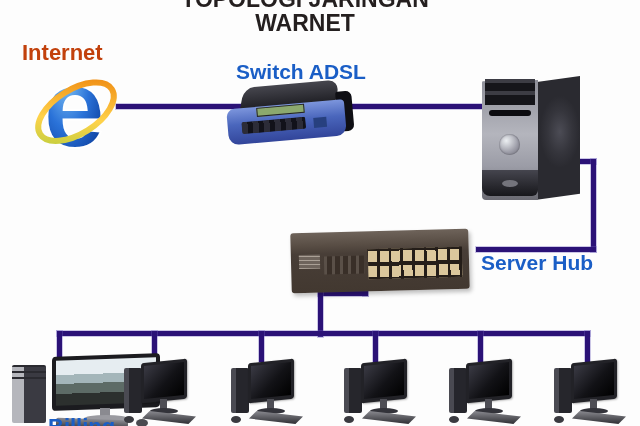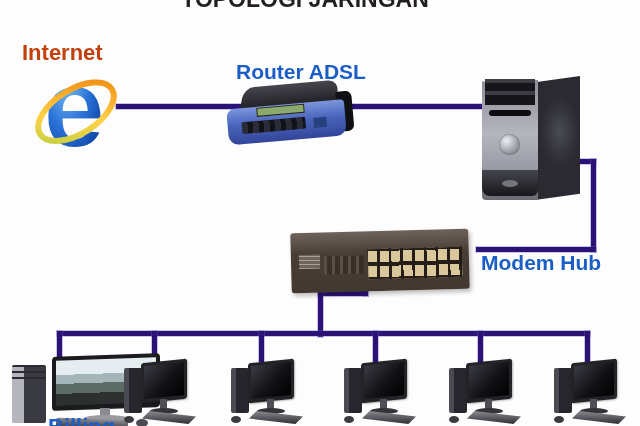--- a/index.html
+++ b/index.html
@@ -88,20 +88,21 @@
   .billing .mouse{position:absolute;left:124px;top:64px;width:12px;height:8px;border-radius:50%;background:#4a4a50;}
   .billing-label{position:absolute;left:48px;top:414px;font-weight:bold;font-size:22px;color:#1a5ec6;}
 </style>
 </head>
 <body>
 
 <div class="stage">
 
   <div class="title-block">
     <div>TOPOLOGI JARINGAN</div>
+    <div>WARNET</div>
   </div>
 
   <div class="wire" style="left:116px;top:104px;width:368px;height:5px"></div>
   <div class="wire" style="left:574px;top:159px;width:22px;height:5px"></div>
   <div class="wire" style="left:591px;top:159px;width:5px;height:93px"></div>
   <div class="wire" style="left:476px;top:247px;width:120px;height:5px"></div>
   <div class="wire" style="left:363px;top:285px;width:5px;height:11px"></div>
   <div class="wire" style="left:318px;top:291px;width:50px;height:5px"></div>
   <div class="wire" style="left:318px;top:291px;width:5px;height:46px"></div>
   <div class="wire" style="left:57px;top:331px;width:533px;height:5px"></div>
@@ -127,41 +128,41 @@
           <stop offset="100%" stop-color="#ef8b12"></stop>
         </linearGradient>
       </defs>
       <text x="48" y="94" font-family="Liberation Sans, sans-serif" font-weight="bold" font-size="122" text-anchor="middle" fill="url(#gblue)" stroke="#ffffff" stroke-width="2">e</text>
       <g transform="rotate(-32 50 56)">
         <ellipse cx="50" cy="56" rx="46" ry="24" fill="none" stroke="url(#gor)" stroke-width="6.5"></ellipse>
       </g>
     </svg>
   </div>
 
-  <div class="lbl" style="left:236px;top:60px">Router ADSL</div>
+  <div class="lbl" style="left:236px;top:60px">Switch ADSL</div>
   <div class="modem">
     <div class="lid"></div>
     <div class="cap"></div>
     <div class="body"></div>
     <div class="disp"></div>
     <div class="ports"></div>
     <div class="tag"></div>
   </div>
 
   <div class="tower">
     <div class="side"></div>
     <div class="front"></div>
     <div class="bay"></div>
     <div class="slot"></div>
     <div class="badge"></div>
     <div class="foot"></div>
     <div class="pwr"></div>
   </div>
 
-  <div class="lbl" style="left:481px;top:251px">Modem Hub</div>
+  <div class="lbl" style="left:481px;top:251px">Server Hub</div>
   <div class="switch">
     <div class="tag"></div>
     <div class="leds"></div>
     <div class="ports"></div>
   </div>
 
   <div class="billing">
     <div class="twr"></div>
     <div class="mon">
         <div class="scr"></div>

